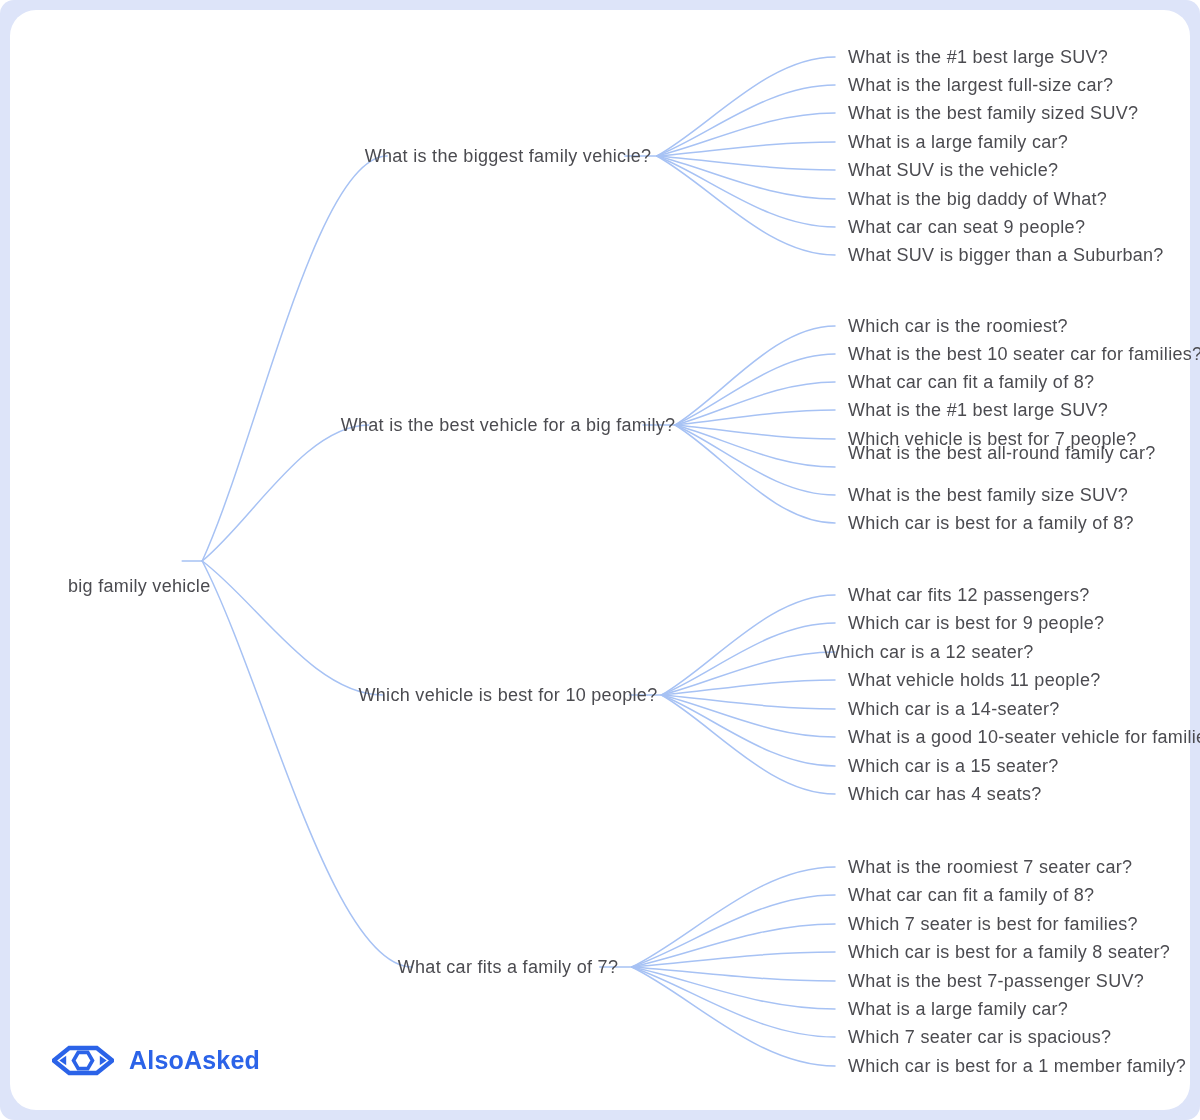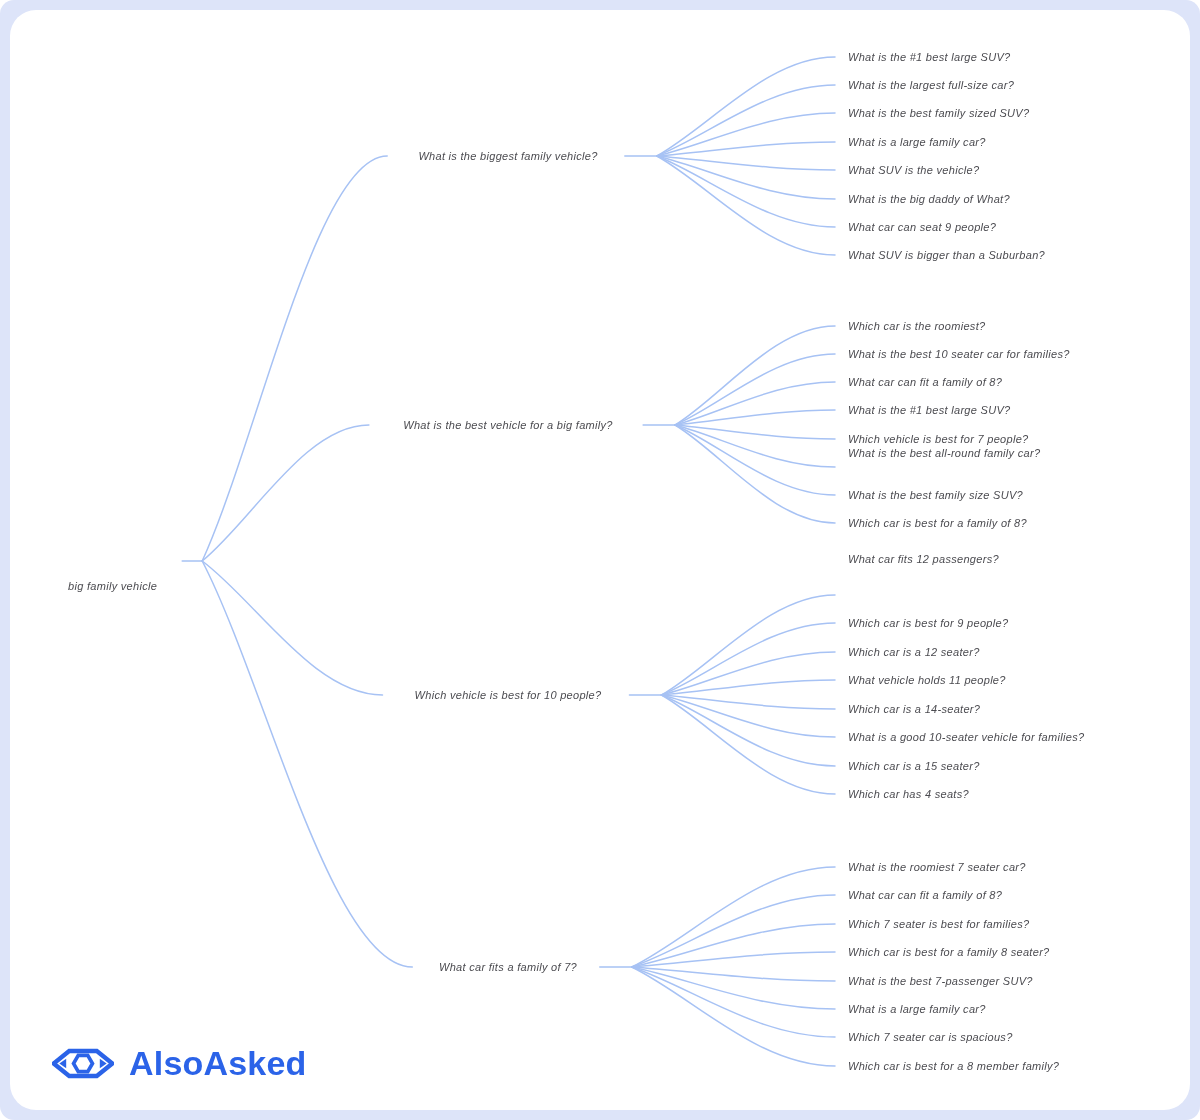--- a/index.html
+++ b/index.html
@@ -34,38 +34,37 @@
     position:absolute;left:0;top:0;width:1200px;height:1120px;
     pointer-events:none;
   }
   #edges path{
     fill:none;stroke:var(--curve);stroke-width:1.5;stroke-linecap:round;
   }
   .node{
     position:absolute;
     white-space:nowrap;
     color:var(--txt);
-    font-size:11px;
+    font-size:18px;
     font-weight:500;
     letter-spacing:0.3px;
     transform:translateY(-50%);
     cursor:pointer;
-    font-style:italic;
   }
   .branch{
     transform:translate(-50%,-50%);
   }
   .logo{
     position:absolute;left:52px;top:1044px;
     display:flex;align-items:center;gap:15px;
     cursor:pointer;
   }
   .logo-text{
     color:var(--brand);
-    font-size:34px;
+    font-size:25px;
     font-weight:700;
     letter-spacing:0.2px;
   }
 </style>
 </head>
 <body>
 
 <div class="frame"></div>
 <div class="card"></div>
 
@@ -132,37 +131,37 @@
 
   <div class="node leaf" style="left:848px;top:326px">Which car is the roomiest?</div>
   <div class="node leaf" style="left:848px;top:354px">What is the best 10 seater car for families?</div>
   <div class="node leaf" style="left:848px;top:382px">What car can fit a family of 8?</div>
   <div class="node leaf" style="left:848px;top:410px">What is the #1 best large SUV?</div>
   <div class="node leaf" style="left:848px;top:439px">Which vehicle is best for 7 people?</div>
   <div class="node leaf" style="left:848px;top:453px">What is the best all-round family car?</div>
   <div class="node leaf" style="left:848px;top:495px">What is the best family size SUV?</div>
   <div class="node leaf" style="left:848px;top:523px">Which car is best for a family of 8?</div>
 
-  <div class="node leaf" style="left:848px;top:559px">What car fits 12 passengers?</div>
+  <div class="node leaf" style="left:848px;top:595px">What car fits 12 passengers?</div>
   <div class="node leaf" style="left:848px;top:623px">Which car is best for 9 people?</div>
-  <div class="node leaf" style="left:848px;top:652px">Which car is a 12 seater?</div>
+  <div class="node leaf" style="left:823px;top:652px">Which car is a 12 seater?</div>
   <div class="node leaf" style="left:848px;top:680px">What vehicle holds 11 people?</div>
   <div class="node leaf" style="left:848px;top:709px">Which car is a 14-seater?</div>
   <div class="node leaf" style="left:848px;top:737px">What is a good 10-seater vehicle for families?</div>
   <div class="node leaf" style="left:848px;top:766px">Which car is a 15 seater?</div>
   <div class="node leaf" style="left:848px;top:794px">Which car has 4 seats?</div>
 
   <div class="node leaf" style="left:848px;top:867px">What is the roomiest 7 seater car?</div>
   <div class="node leaf" style="left:848px;top:895px">What car can fit a family of 8?</div>
   <div class="node leaf" style="left:848px;top:924px">Which 7 seater is best for families?</div>
   <div class="node leaf" style="left:848px;top:952px">Which car is best for a family 8 seater?</div>
   <div class="node leaf" style="left:848px;top:981px">What is the best 7-passenger SUV?</div>
   <div class="node leaf" style="left:848px;top:1009px">What is a large family car?</div>
   <div class="node leaf" style="left:848px;top:1037px">Which 7 seater car is spacious?</div>
-  <div class="node leaf" style="left:848px;top:1066px">Which car is best for a 8 member family?</div>
+  <div class="node leaf" style="left:848px;top:1066px">Which car is best for a 1 member family?</div>
 
   <div class="logo">
     <svg width="62" height="33" viewBox="0 0 72 38">
       <polygon points="2,19 20,4.5 52,4.5 70,19 52,33.5 20,33.5" fill="none" stroke="#2b63e8" stroke-width="5"></polygon>
       <polygon points="47,19 41.5,28.5 30.5,28.5 25,19 30.5,9.5 41.5,9.5" fill="none" stroke="#2b63e8" stroke-width="4.2"></polygon>
       <polygon points="8.5,19 16.5,13.6 16.5,24.4" fill="#2b63e8"></polygon>
       <polygon points="63.5,19 55.5,13.6 55.5,24.4" fill="#2b63e8"></polygon>
     </svg>
     <span class="logo-text">AlsoAsked</span>
   </div>

